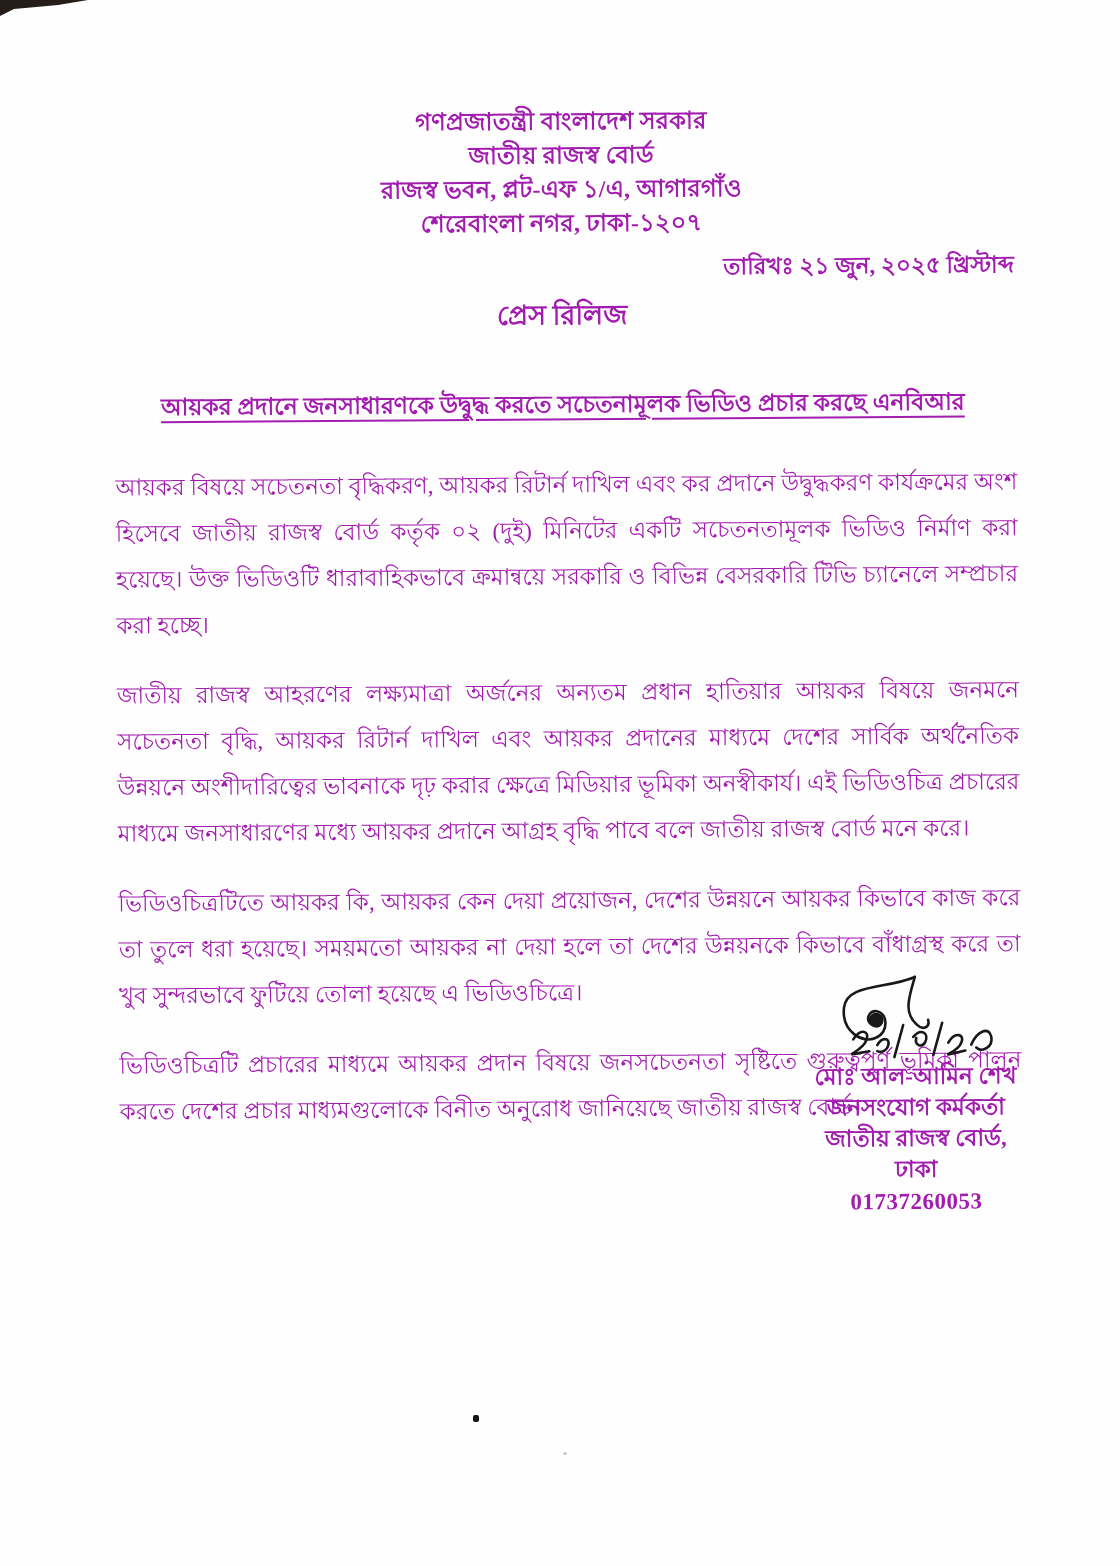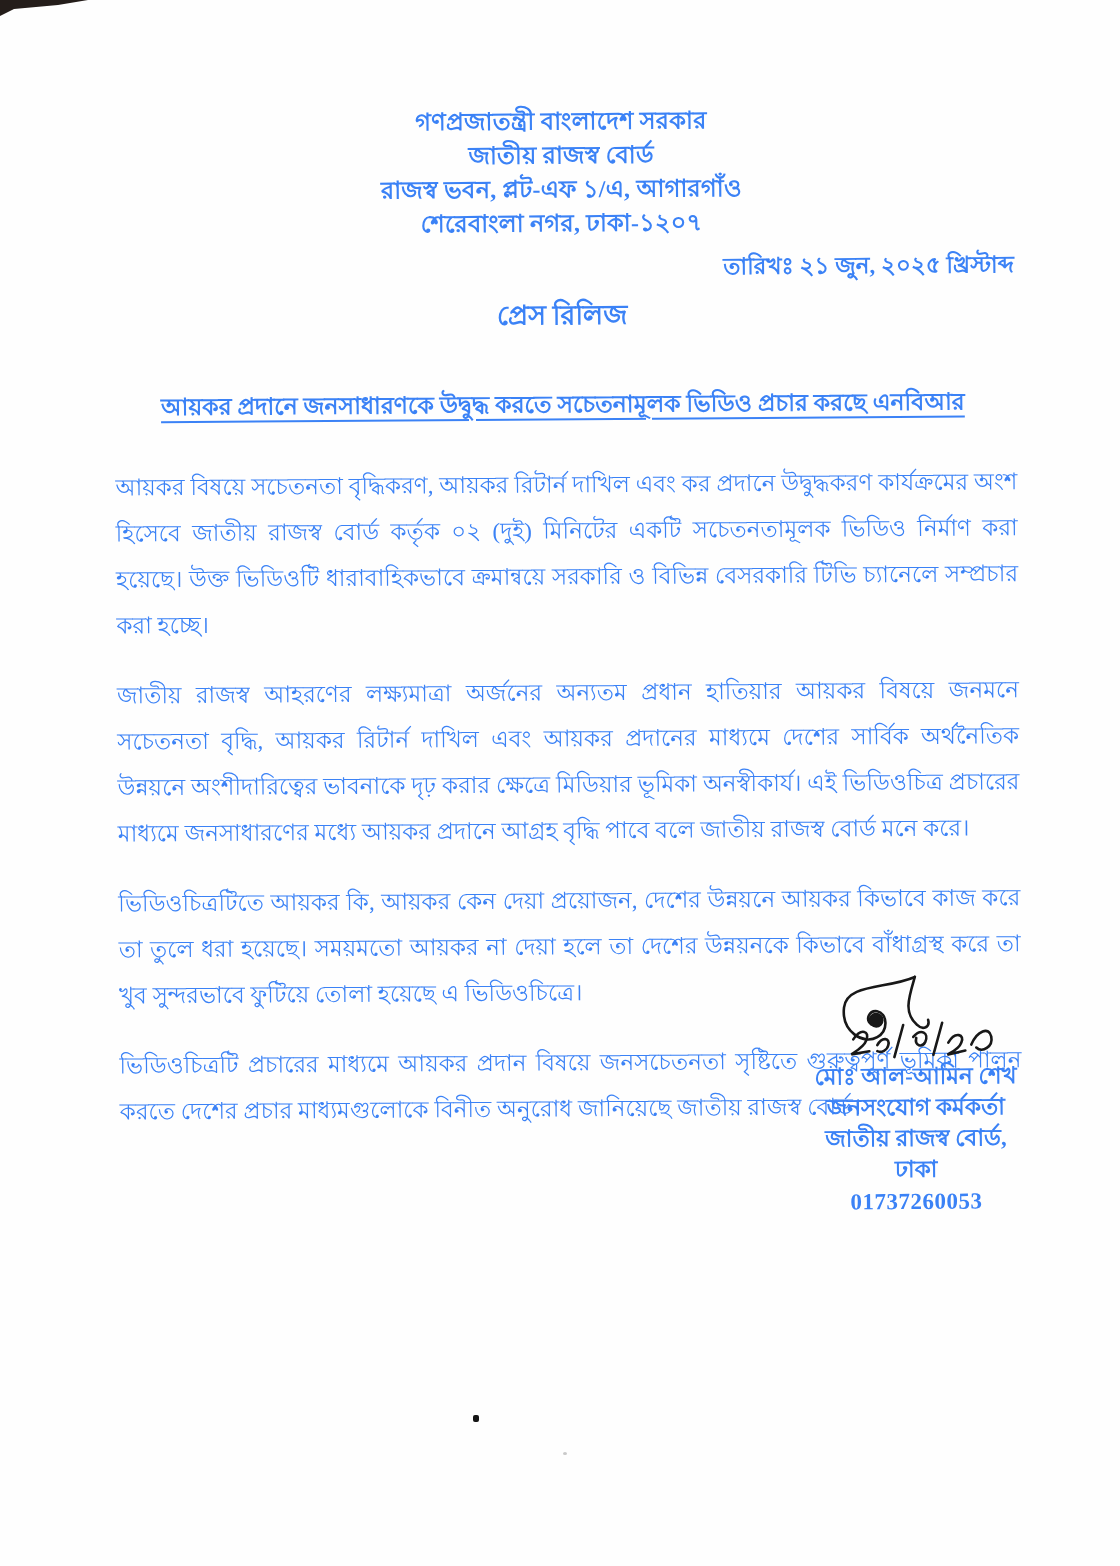--- a/index.html
+++ b/index.html
@@ -5,21 +5,21 @@
   html, body {
     margin: 0;
     padding: 0;
     background: #ffffff;
   }
   .page {
     position: relative;
     width: 1120px;
     height: 1566px;
     background: #fefefe;
-    color: #3b82f6;
+    color: #a21caf;
     font-family: "Liberation Serif", "DejaVu Sans", serif;
     overflow: hidden;
   }
   .content {
     position: absolute;
     inset: 0;
     transform: rotate(-0.4deg);
     transform-origin: 55% 0;
   }
   .letterhead {

